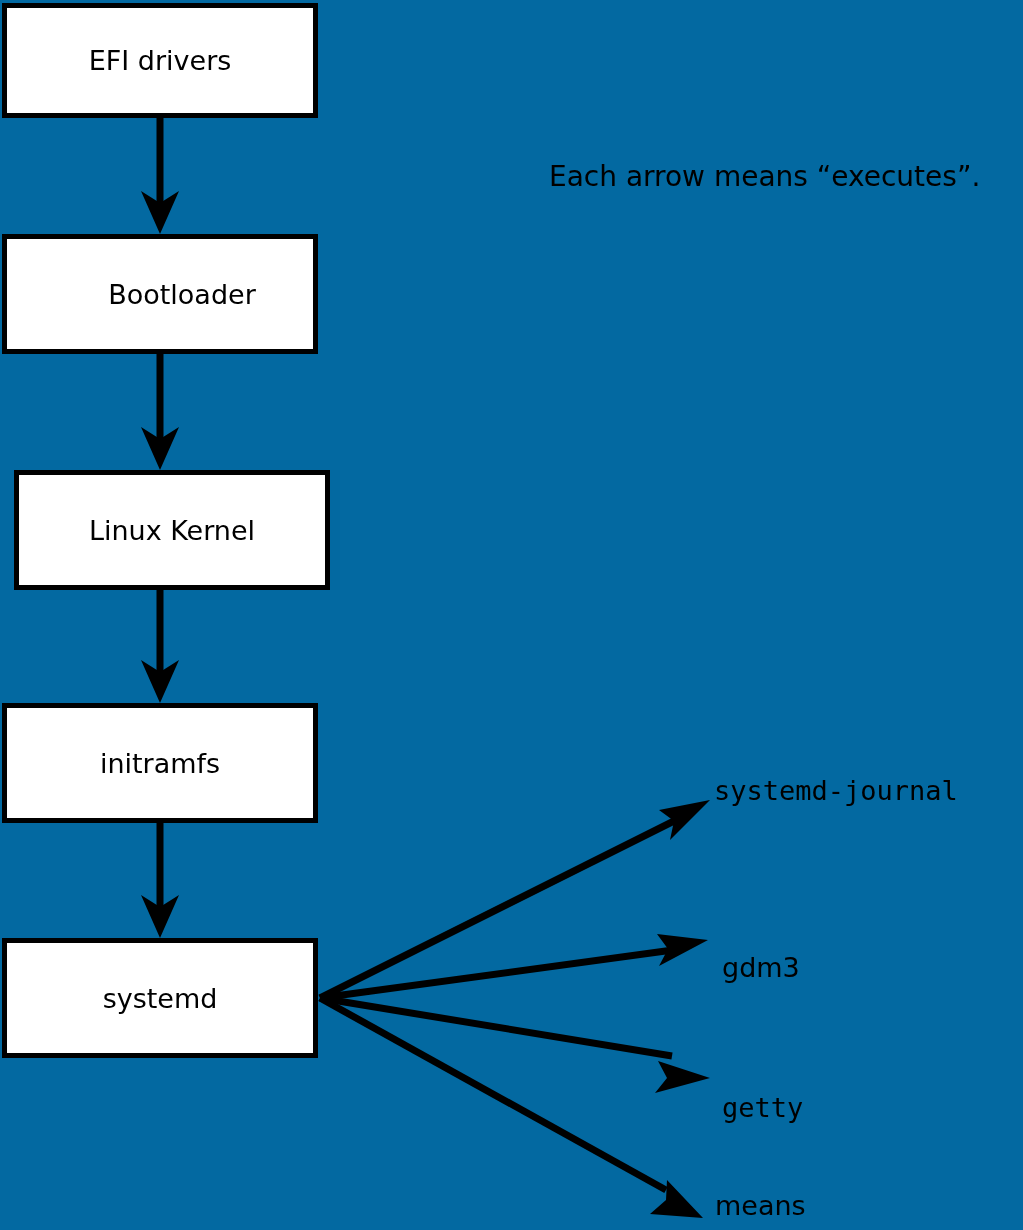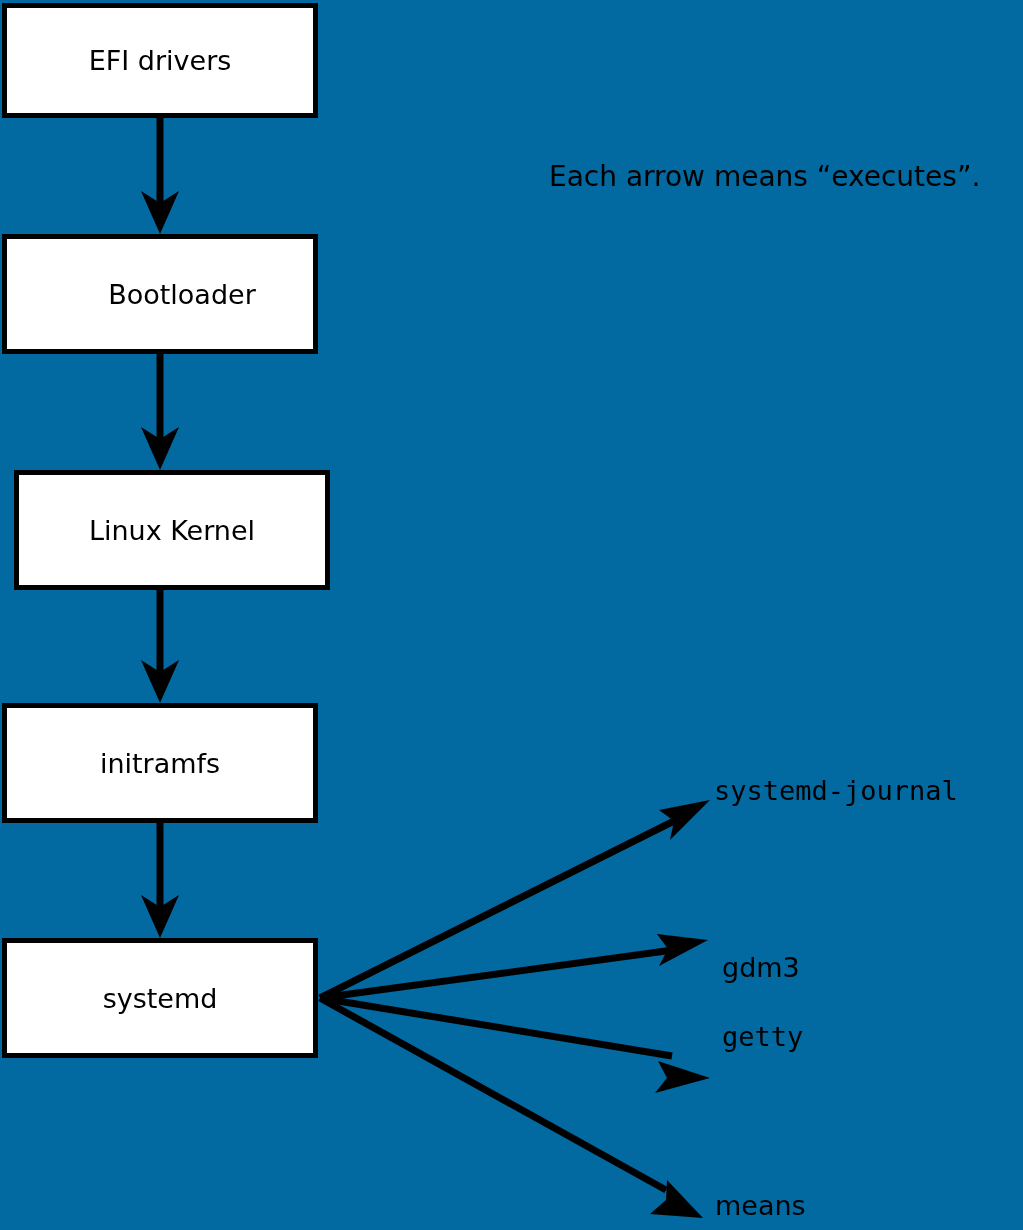--- a/index.html
+++ b/index.html
@@ -124,19 +124,19 @@
   </div>
 
   <div class="node-box" style="left:2px; top:938px; width:316px; height:120px;text-align:center;">
     <span class="node-label">systemd</span>
   </div>
 
   <div class="leaf-label mono" style="left:714px; top:777px;">systemd-journal</div>
 
   <div class="leaf-label sans" style="left:722px; top:918px;margin-top:36px;">gdm3</div>
 
-  <div class="leaf-label mono" style="left:722px; top:1023px;">getty</div>
+  <div class="leaf-label mono" style="left:722px; top:1094px;">getty</div>
 
   <div class="leaf-label sans" style="left:715px; top:1192px;">means</div>
 
   <div class="annotation" style="left:549px; top:163px;">Each arrow means “executes”.</div>
 
 </div>
 
 </body></html>

